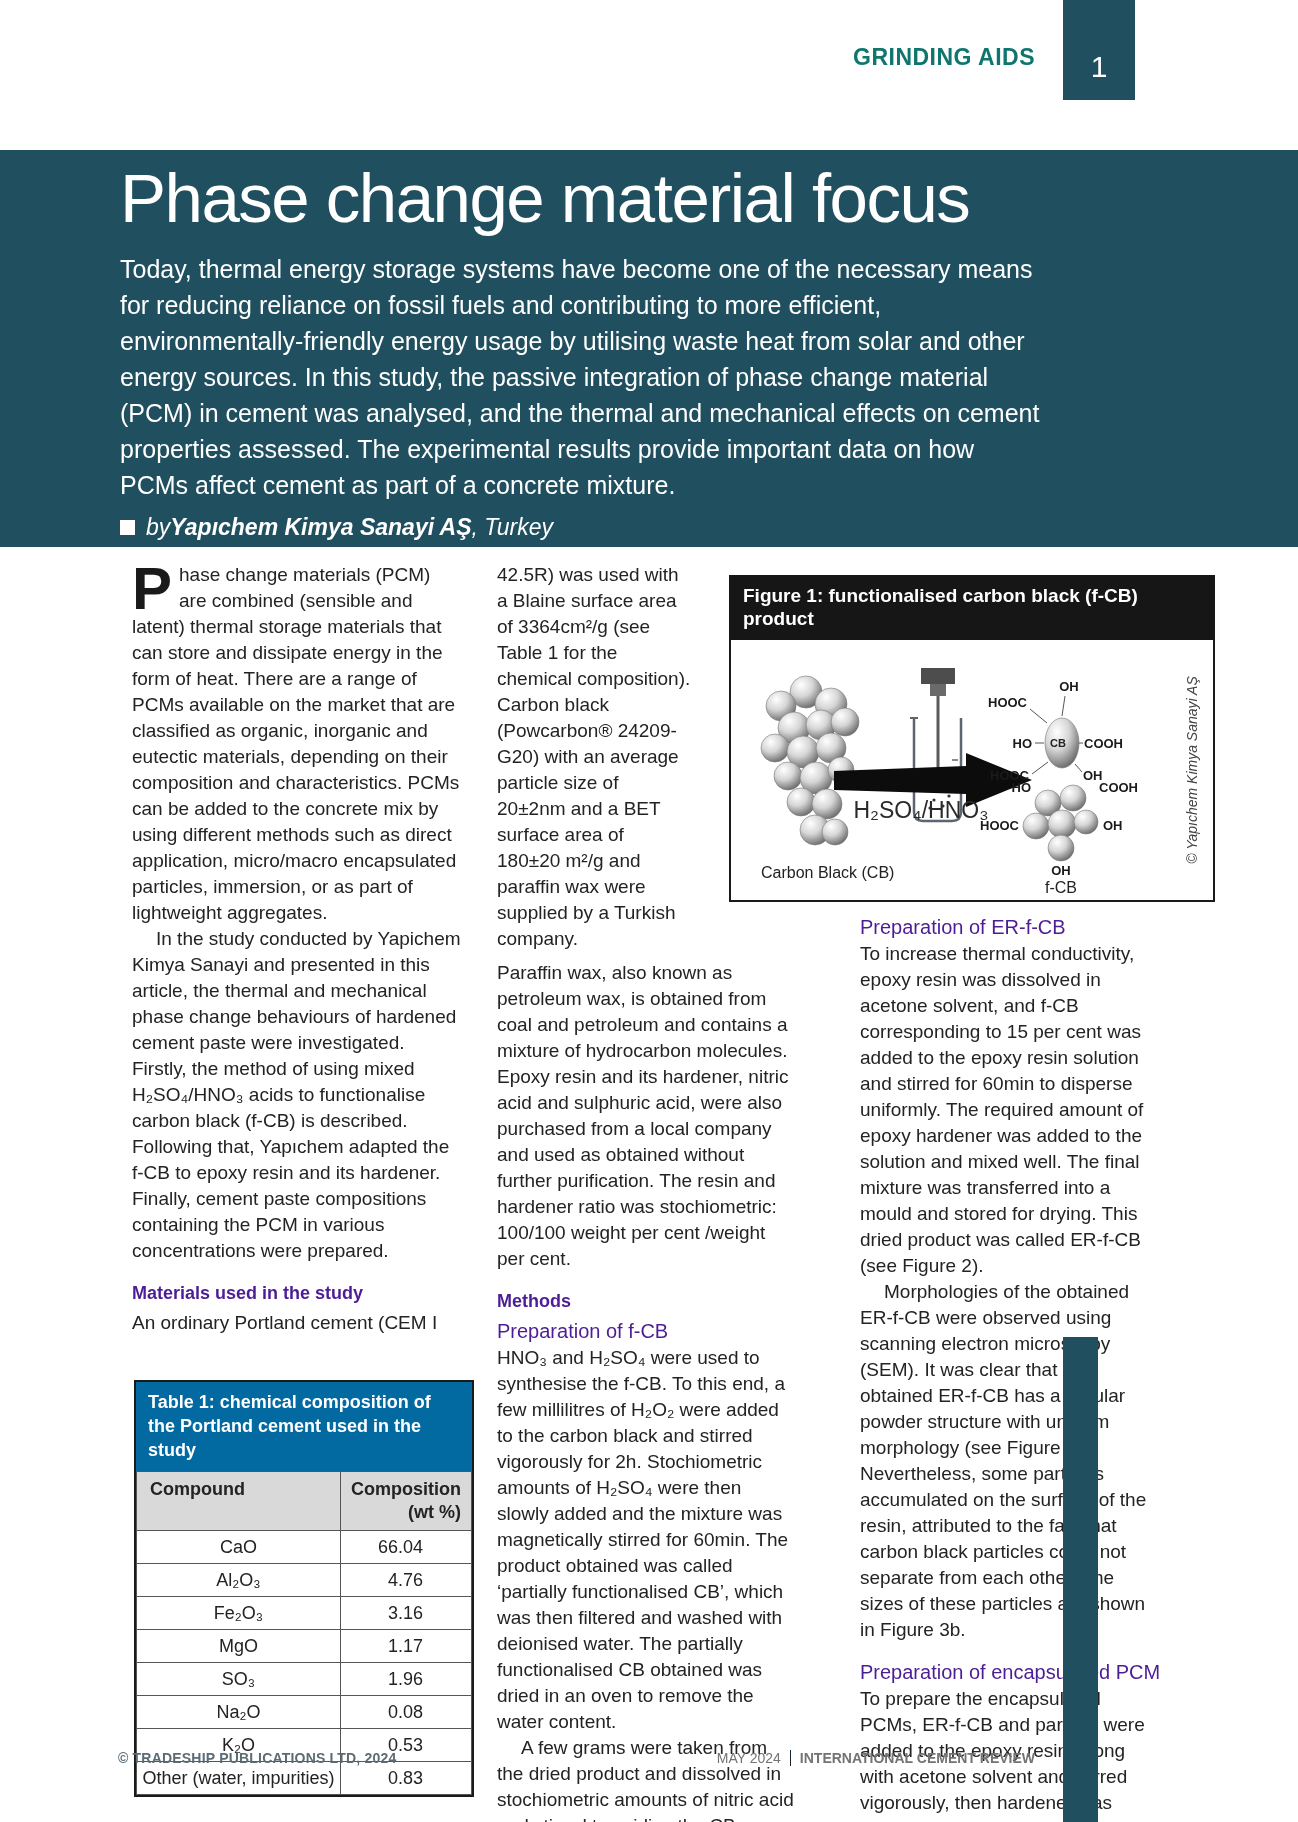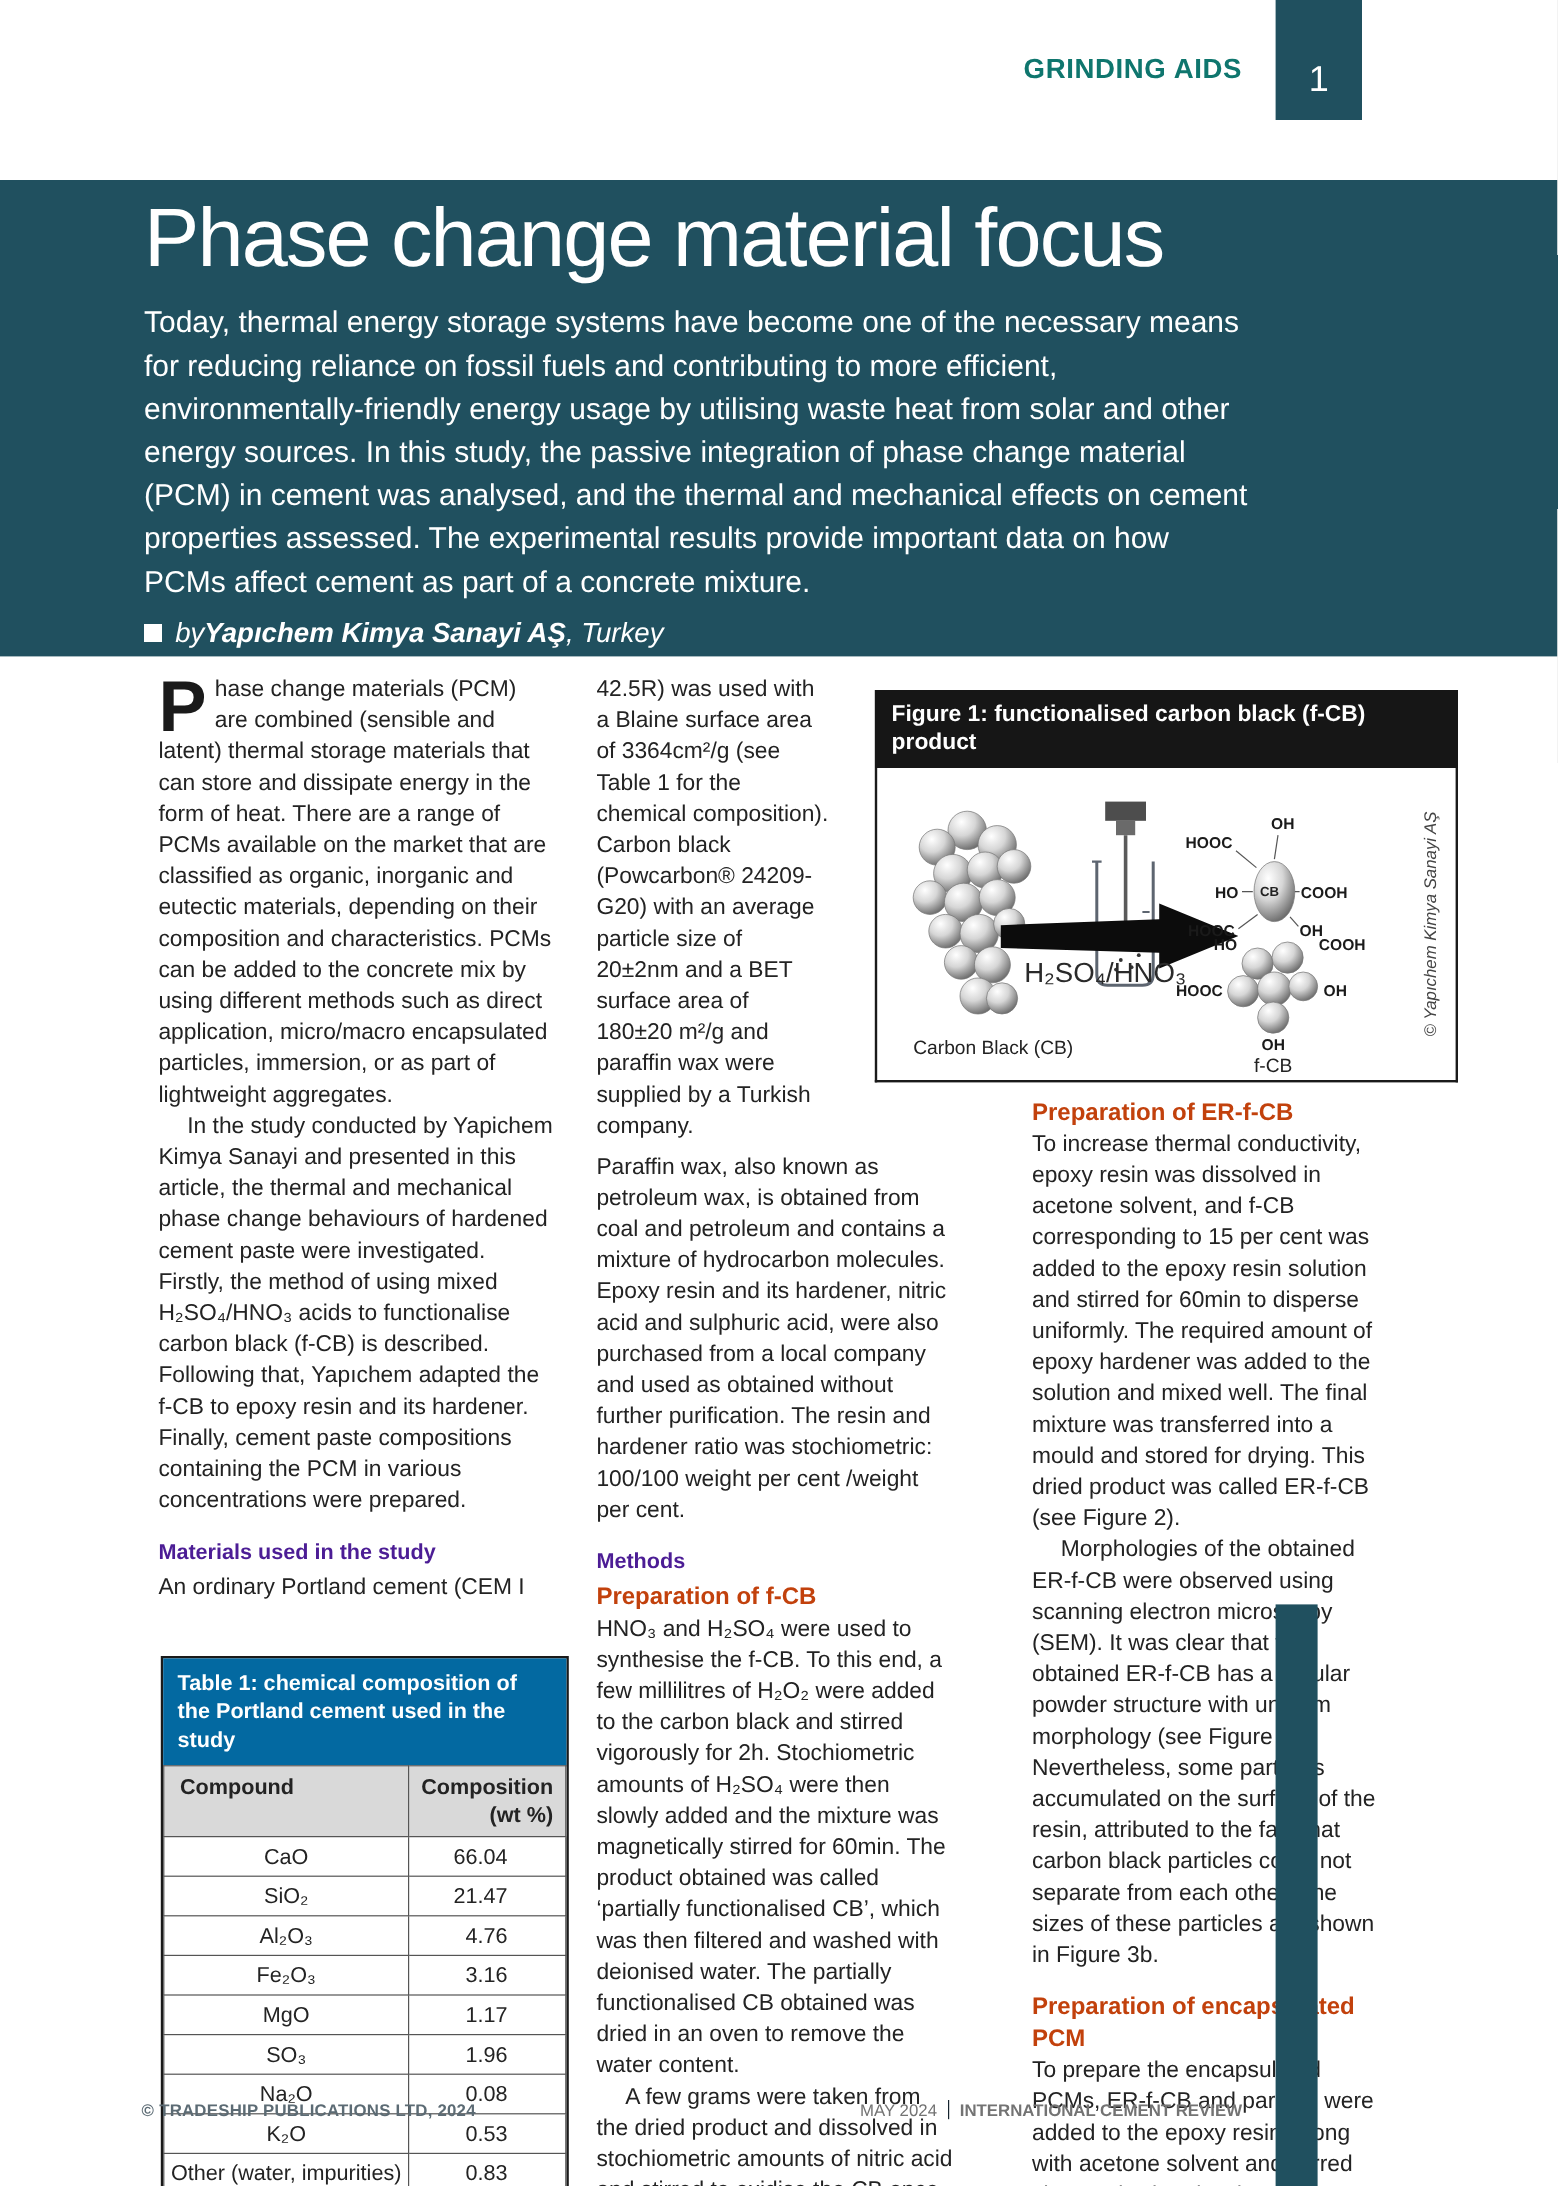--- a/index.html
+++ b/index.html
@@ -43,21 +43,21 @@
   .col2 { left:497px; top:562px; width:300px; }
   .col3 { left:860px; top:912px; width:302px; }
   .narrow { width:194px; }
   .dropcap {
     float:left; font-size:60px; line-height:47px; font-weight:700;
     padding:3px 7px 0 0; color:#1a1a1a;
   }
   .h-section {
     font-size:18px; font-weight:700; color:#4c1d95; margin:15px 0 3px 0; line-height:28px;
   }
-  .h-sub { font-size:20px; font-weight:700; color:#c2410c; line-height:27px; margin-top:2px; }
+  .h-sub { font-size:20px; font-weight:400; color:#4c1d95; line-height:27px; margin-top:2px; }
   .gap { height:8px; }
   
   .table1 { margin-top:44px; width:340px; border:2px solid #1a1a1a; background:#fff; margin-left:2px; }
   .table1-title {
     background:#0369a1; color:#fff; font-weight:700; font-size:18px;
     line-height:24px; padding:8px 12px 9px 12px;
   }
   .table1 table { width:100%; border-collapse:collapse; font-size:18px; }
   .table1 th, .table1 td { border:1px solid #555; }
   .table1 thead th {
@@ -122,24 +122,20 @@
             <th>
               <div>Composition</div>
               <div>(wt %)</div>
             </th>
           </tr>
         </thead>
         <tbody>
           <tr>
               <td>CaO</td>
               <td class="val">66.04</td>
-            </tr>
-          <tr>
-              <td>SiO₂</td>
-              <td class="val">21.47</td>
             </tr>
           <tr>
               <td>Al₂O₃</td>
               <td class="val">4.76</td>
             </tr>
           <tr>
               <td>Fe₂O₃</td>
               <td class="val">3.16</td>
             </tr>
           <tr>

